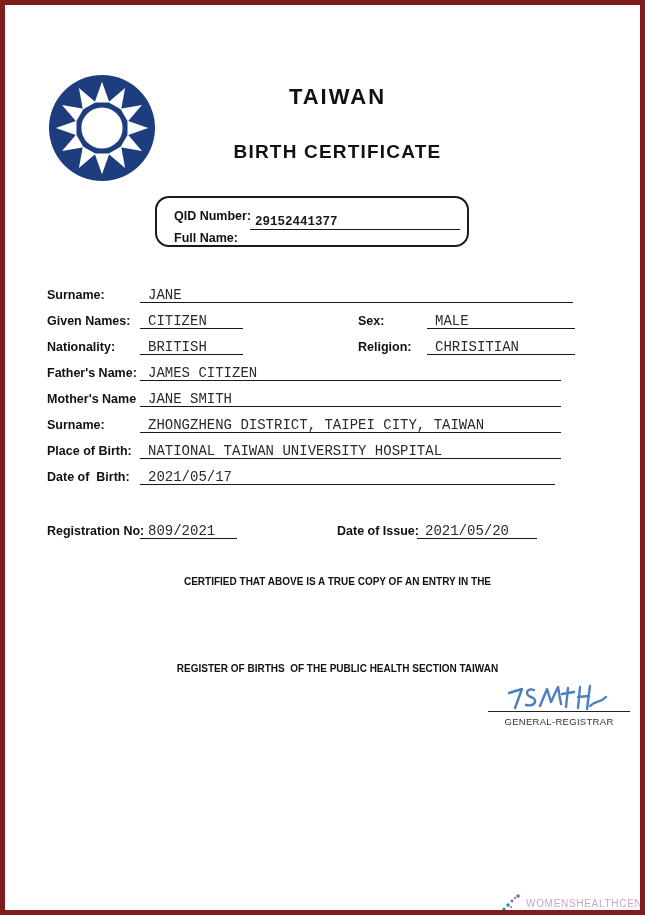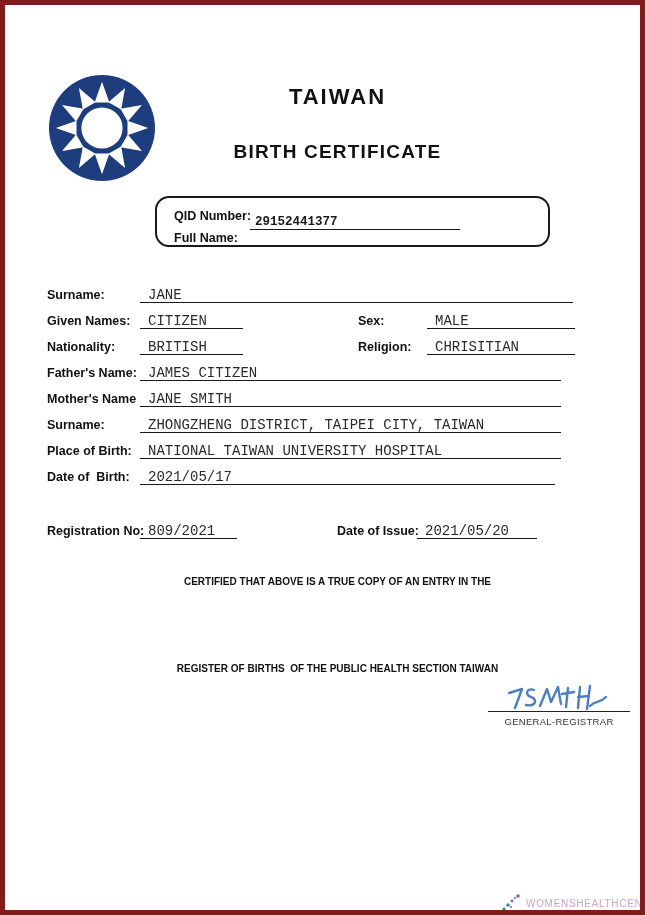--- a/index.html
+++ b/index.html
@@ -11,21 +11,21 @@
   .centerband{position:absolute;left:20px;width:625px;text-align:center;white-space:pre;}
   .doc-title{top:79px;font-size:22px;font-weight:bold;letter-spacing:2px;}
   .doc-subtitle{top:136px;font-size:19px;font-weight:bold;letter-spacing:1.2px;}
   .lbl{position:absolute;font-size:12.5px;font-weight:bold;color:#111;white-space:pre;line-height:15px;}
   .valbox{position:absolute;height:15px;border-bottom:1.4px solid #1a1a1a;}
   .val{
     display:block;font-family:"Liberation Mono","DejaVu Sans Mono",monospace;
     font-size:14px;line-height:16px;color:#2a2a2a;padding-left:8px;white-space:pre;
   }
   .qidbox{
-    position:absolute;left:150px;top:191px;width:395px;height:51px;
+    position:absolute;left:150px;top:191px;width:314px;height:51px;
     border:2px solid #1a1a1a;border-radius:14px;box-sizing:border-box;
   }
   .qid-lbl{position:absolute;left:17px;font-size:12.5px;font-weight:bold;white-space:pre;}
   .qid-valbox{position:absolute;left:93px;border-bottom:1.6px solid #1a1a1a;}
   .qid-val{
     display:block;font-family:"Liberation Mono","DejaVu Sans Mono",monospace;
     font-weight:bold;font-size:12.5px;color:#1a1a1a;padding-left:5px;white-space:pre;
   }
   .cert{position:absolute;left:20px;width:625px;text-align:center;font-size:10px;font-weight:bold;white-space:pre;color:#111;}
   .sig-line{position:absolute;left:483px;top:706px;width:142px;border-top:1.5px solid #222;}

